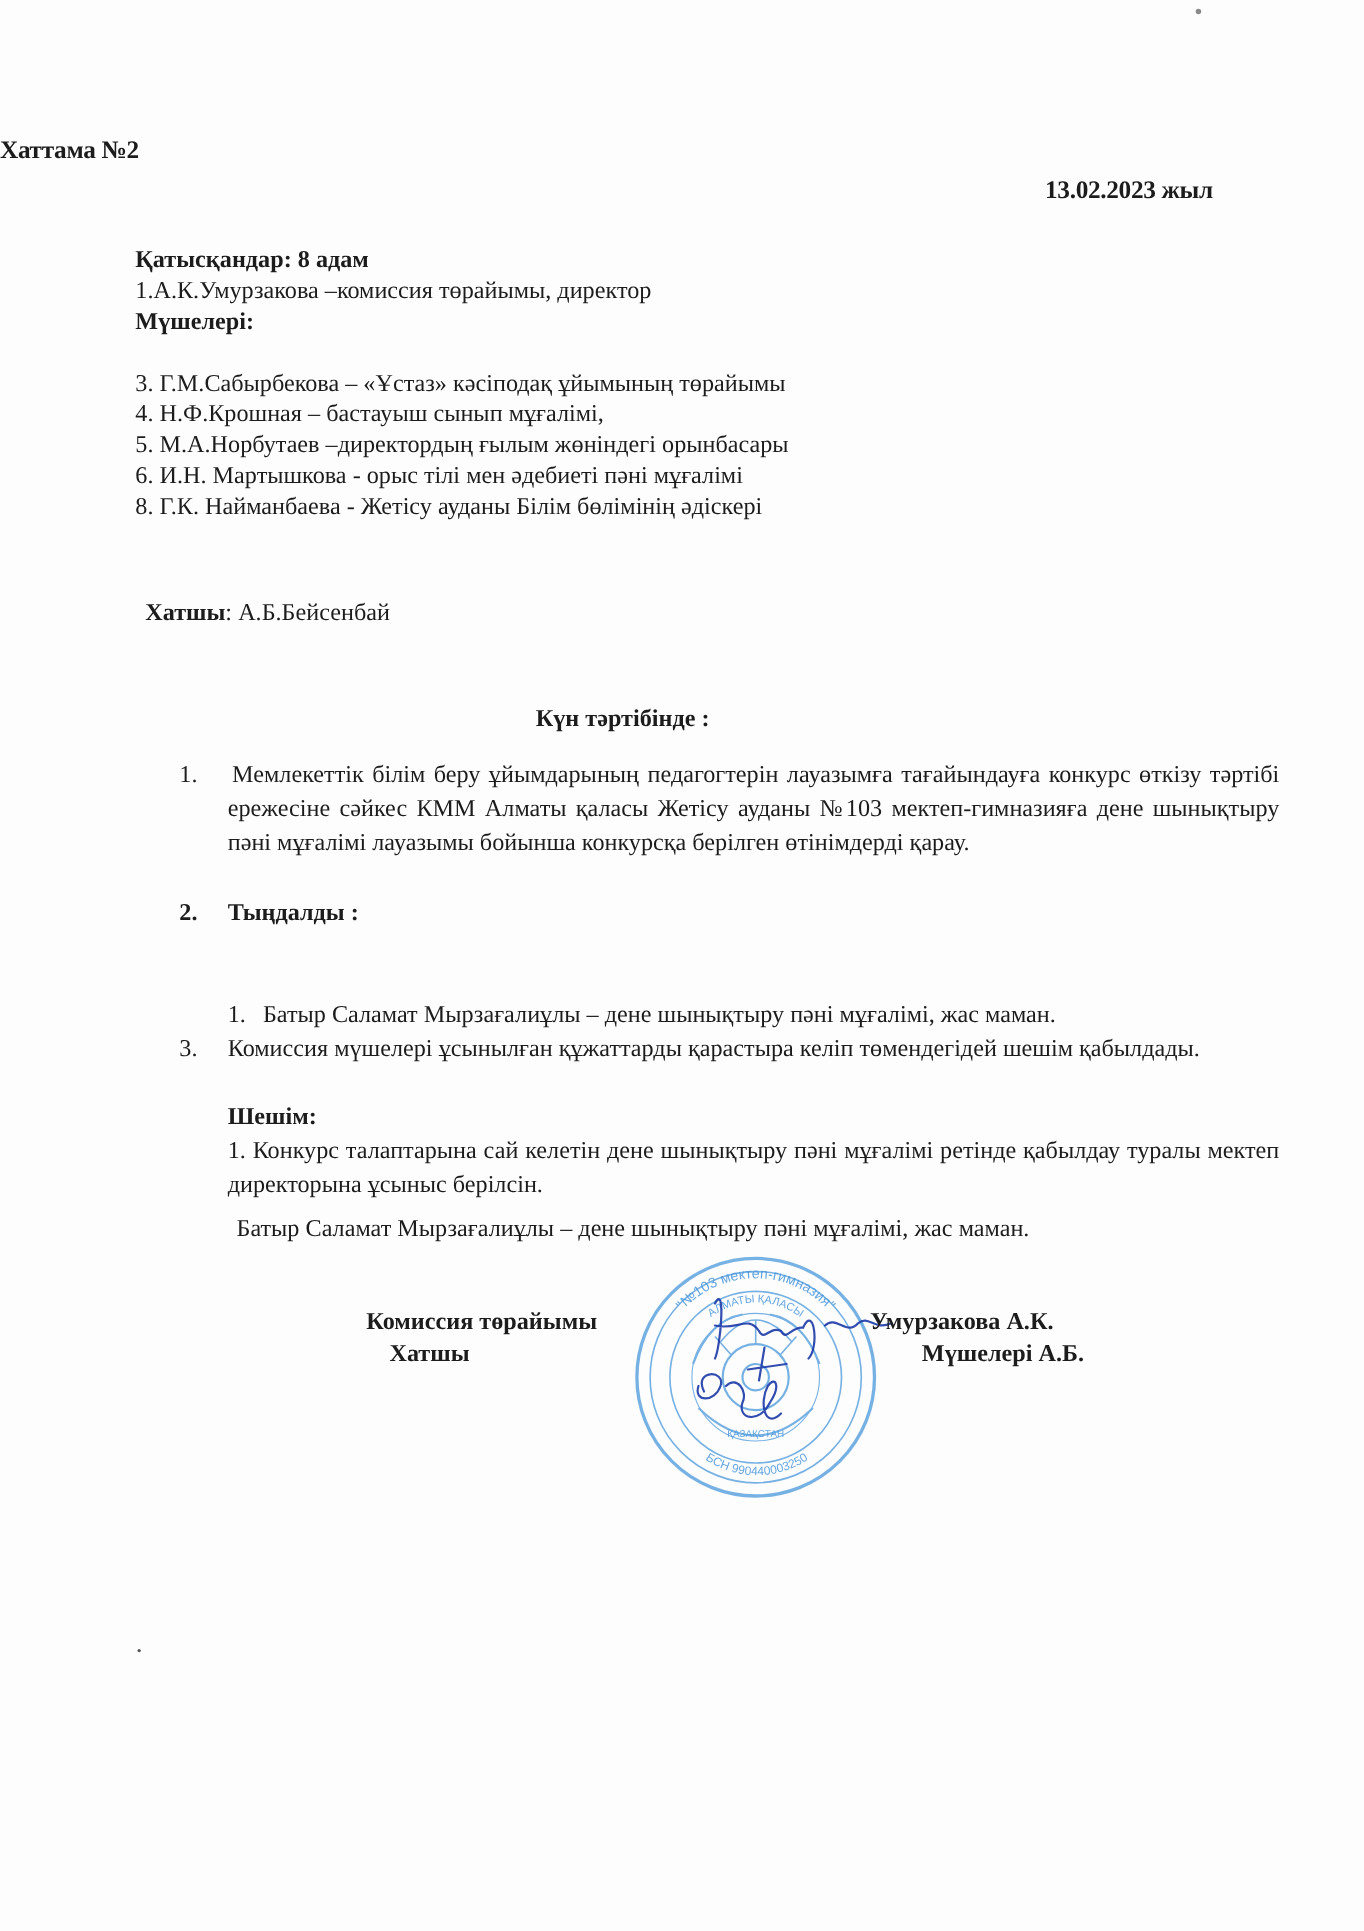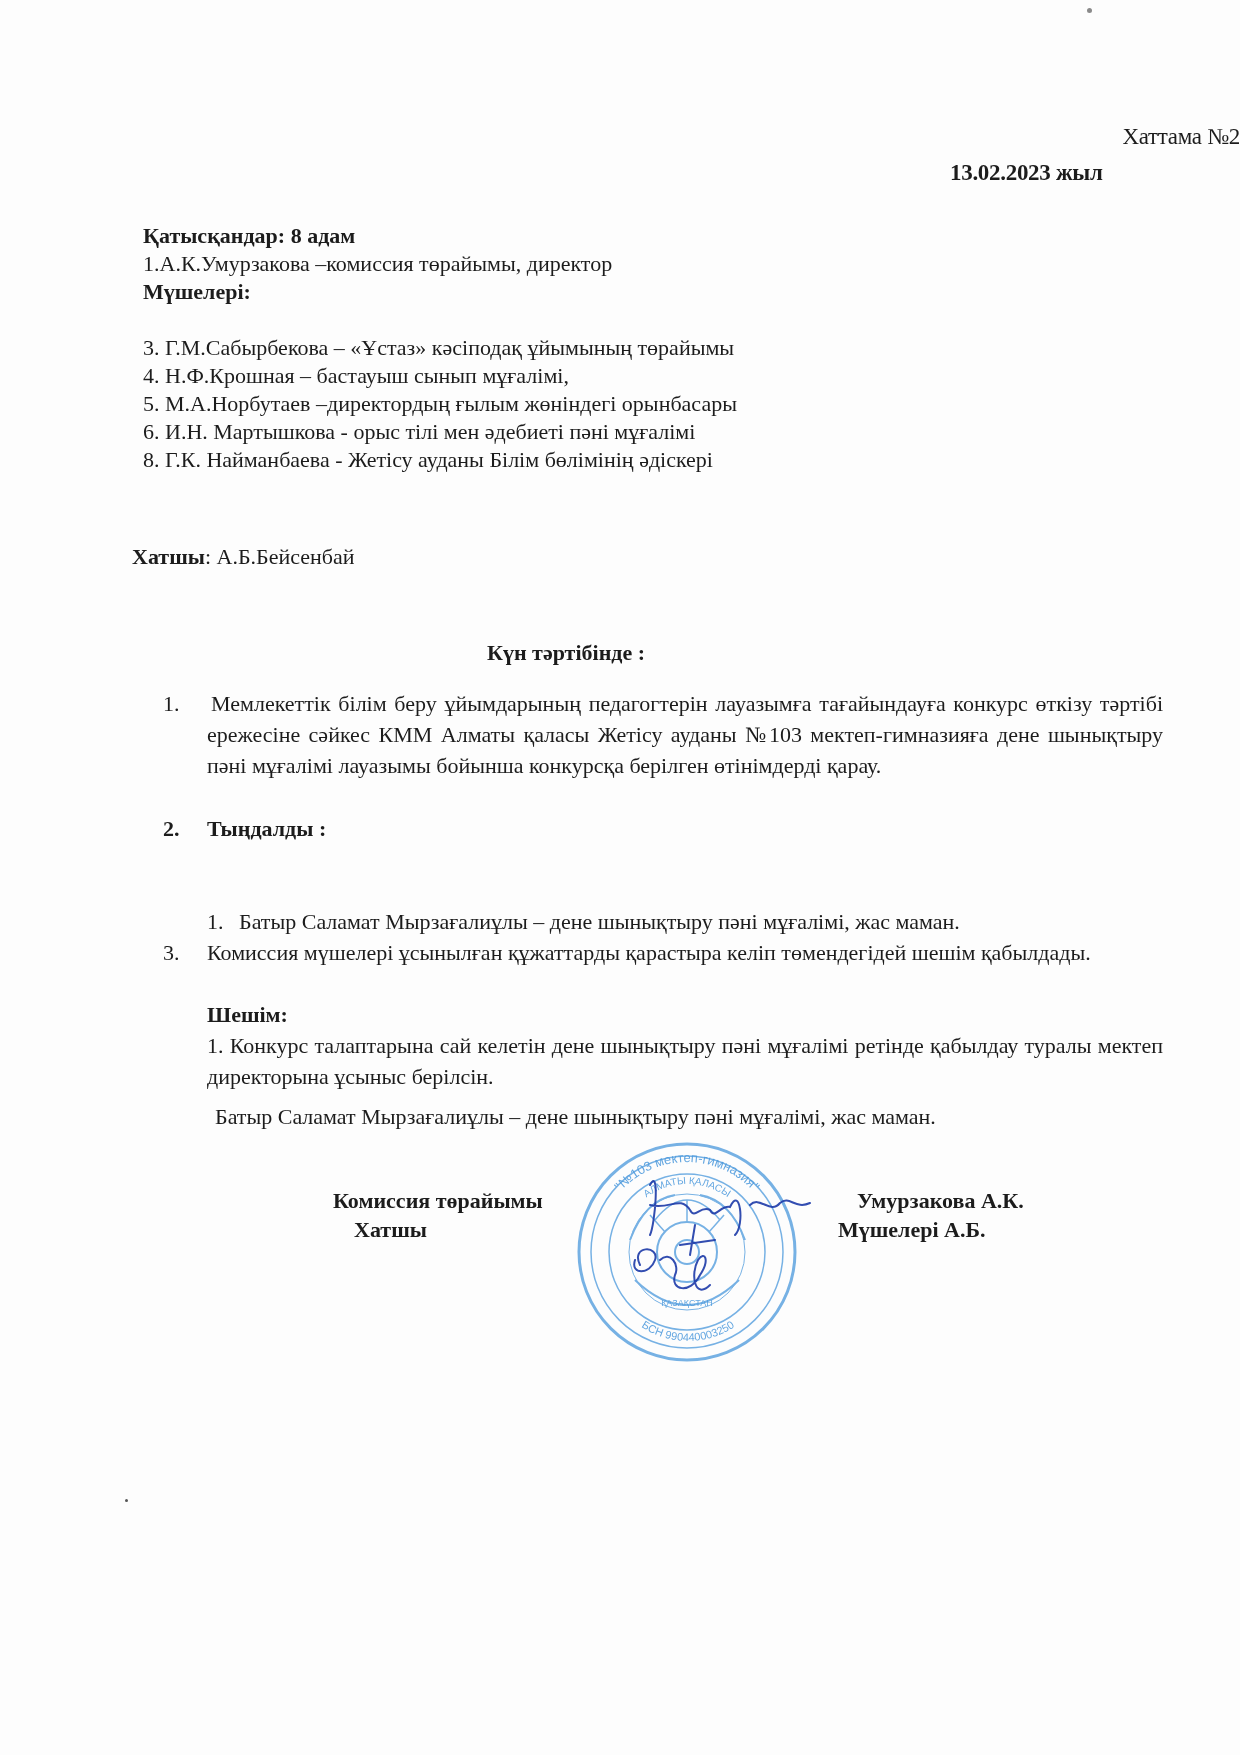--- a/index.html
+++ b/index.html
@@ -21,36 +21,36 @@
       left: 0; top: 0;
       width: 1240px;
       height: 1755px;
     }
     .abs { position: absolute; }
     .bold { font-weight: bold; }
     .title {
       top: 124px;
       left: 0;
       width: 1240px;
-      text-align: right;
+      text-align: left;
       font-size: 23px;
-      font-weight: normal;
+      font-weight: bold;
       letter-spacing: -0.3px;
     }
     .date {
       top: 160px;
       left: 950px;
       font-size: 23px;
       font-weight: bold;
       letter-spacing: -0.3px;
     }
     .line {
       font-size: 22px;
       line-height: 28px;
-      left: 143px;
+      left: 123px;
       white-space: nowrap;
     }
     .agenda-heading {
       top: 640px;
       left: 0;
       width: 1132px;
       text-align: center;
       font-size: 22px;
       font-weight: bold;
     }
@@ -177,19 +177,19 @@
   <svg class="abs signature" viewBox="0 0 200 140">
     <g fill="none" stroke="#1d3aa8" stroke-width="2" stroke-linecap="round" opacity="0.9">
       <path d="M30 20 C40 0, 35 60, 30 70 M30 40 C50 45, 60 30, 70 45 C75 55, 80 40, 90 45 C95 55, 100 40, 110 42 C120 20, 125 60, 115 70 M130 40 C140 30, 150 50, 160 38 C170 30, 175 45, 190 38"></path>
       <path d="M75 60 L70 90 M60 80 L95 75"></path>
       <path d="M20 100 C10 80, 40 80, 35 95 C30 110, 10 110, 15 95 M40 95 C50 85, 60 100, 55 110 C50 125, 70 130, 80 110 C90 95, 85 85, 78 95 C70 110, 75 135, 90 120"></path>
     </g>
   </svg>
 
   <div class="abs sig-label" style="top:1188px; left:333px;">Комиссия төрайымы</div>
   <div class="abs sig-label" style="top:1217px; left:354px;">Хатшы</div>
-  <div class="abs sig-label" style="top:1188px; left:857px;">Умурзакова А.К.</div>
+  <div class="abs sig-label" style="top:1188px; left:791px;">Умурзакова А.К.</div>
   <div class="abs sig-label" style="top:1217px; left:838px;">Мүшелері А.Б.</div>
 
   <div class="abs speck" style="top:8px; left:1087px; background:#8a8a8a; width:5px; height:5px;"></div>
   <div class="abs speck" style="top:1499px; left:125px;"></div>
 
 </div>
 
 </body></html>

